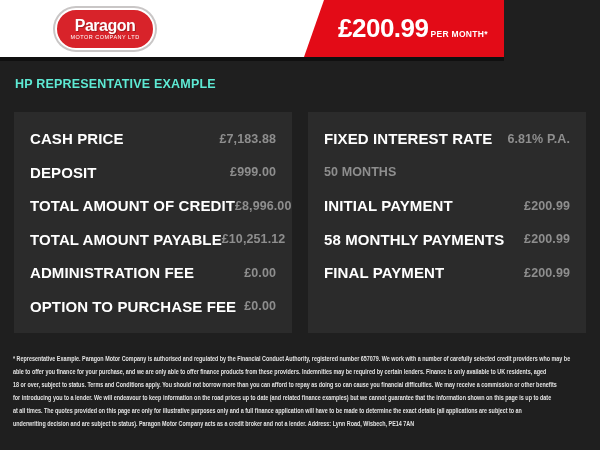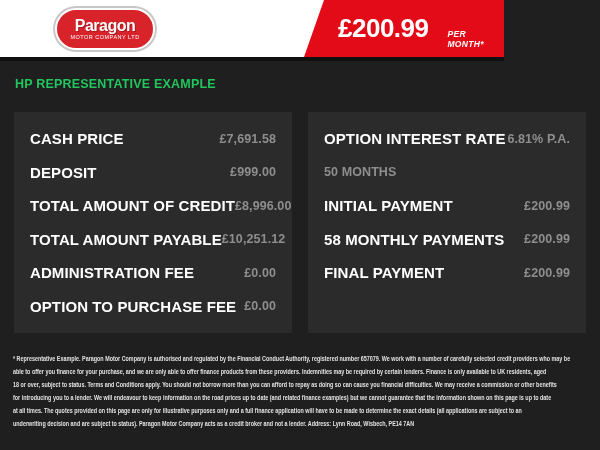--- a/index.html
+++ b/index.html
@@ -30,26 +30,26 @@
     position:absolute; top:0; right:0; width:200px; height:57px;
     background:#e30b17;
     clip-path:polygon(10% 0, 100% 0, 100% 100%, 0 100%);
     display:flex; align-items:baseline;
   }
   .price-amount {
     color:#ffffff; font-weight:bold; font-size:26px; letter-spacing:-0.5px;
     margin-left:34px; line-height:57px;
   }
   .price-period {
-    color:#ffffff; font-weight:bold; font-size:8.5px; letter-spacing:0.3px; margin-left:19px;font-style:italic;
+    color:#ffffff; font-weight:bold; font-size:8.5px; letter-spacing:0.3px; margin-left:2px;
   }
   
   .main-title {
     position:absolute; top:77px; left:15px; margin:0;
-    color:#22c55e; font-size:12.5px; font-weight:bold; letter-spacing:0.2px;
+    color:#5eead4; font-size:12.5px; font-weight:bold; letter-spacing:0.2px;
   }
   
   .panel {
     position:absolute; top:112px; width:278px; height:221px;
     background:#2b2b2b; padding:10px 16px; box-sizing:border-box;
   }
   .panel-left  { left:14px; }
   .panel-right { left:308px; }
   .row {
     height:33.5px; display:flex; align-items:center; justify-content:space-between;
@@ -78,21 +78,21 @@
       <span class="price-amount">£200.99</span>
       <span class="price-period">PER MONTH*</span>
     </div>
   </header>
 
   <h1 class="main-title">HP REPRESENTATIVE EXAMPLE</h1>
 
   <section class="panel panel-left">
       <div class="row">
         <span class="row-label">CASH PRICE</span>
-        <span class="row-value">£7,691.58</span>
+        <span class="row-value">£7,183.88</span>
       </div>
       <div class="row">
         <span class="row-label">DEPOSIT</span>
         <span class="row-value">£999.00</span>
       </div>
       <div class="row">
         <span class="row-label">TOTAL AMOUNT OF CREDIT</span>
         <span class="row-value">£8,996.00</span>
       </div>
       <div class="row">
@@ -104,21 +104,21 @@
         <span class="row-value">£0.00</span>
       </div>
       <div class="row">
         <span class="row-label">OPTION TO PURCHASE FEE</span>
         <span class="row-value">£0.00</span>
       </div>
     </section>
 
   <section class="panel panel-right">
       <div class="row">
-        <span class="row-label">OPTION INTEREST RATE</span>
+        <span class="row-label">FIXED INTEREST RATE</span>
         <span class="row-value">6.81% P.A.</span>
       </div>
       <div class="row">
         <span class="row-value">50 MONTHS</span>
       </div>
       <div class="row">
         <span class="row-label">INITIAL PAYMENT</span>
         <span class="row-value">£200.99</span>
       </div>
       <div class="row">

